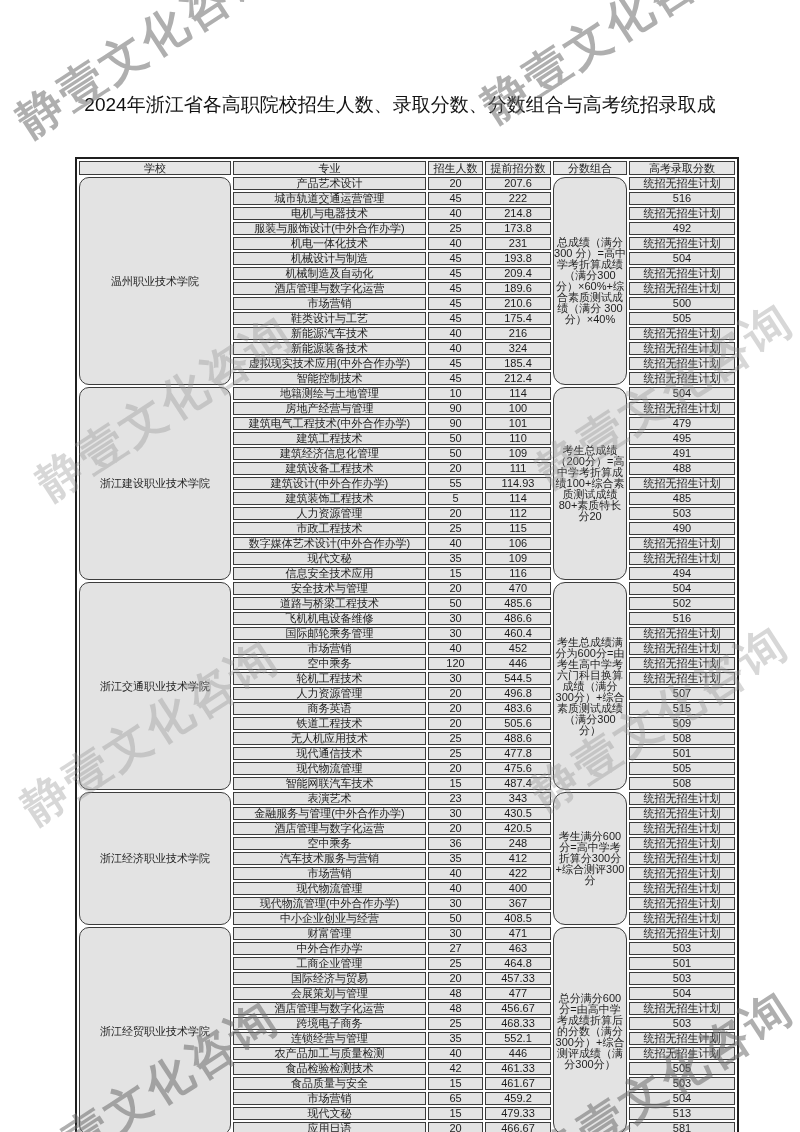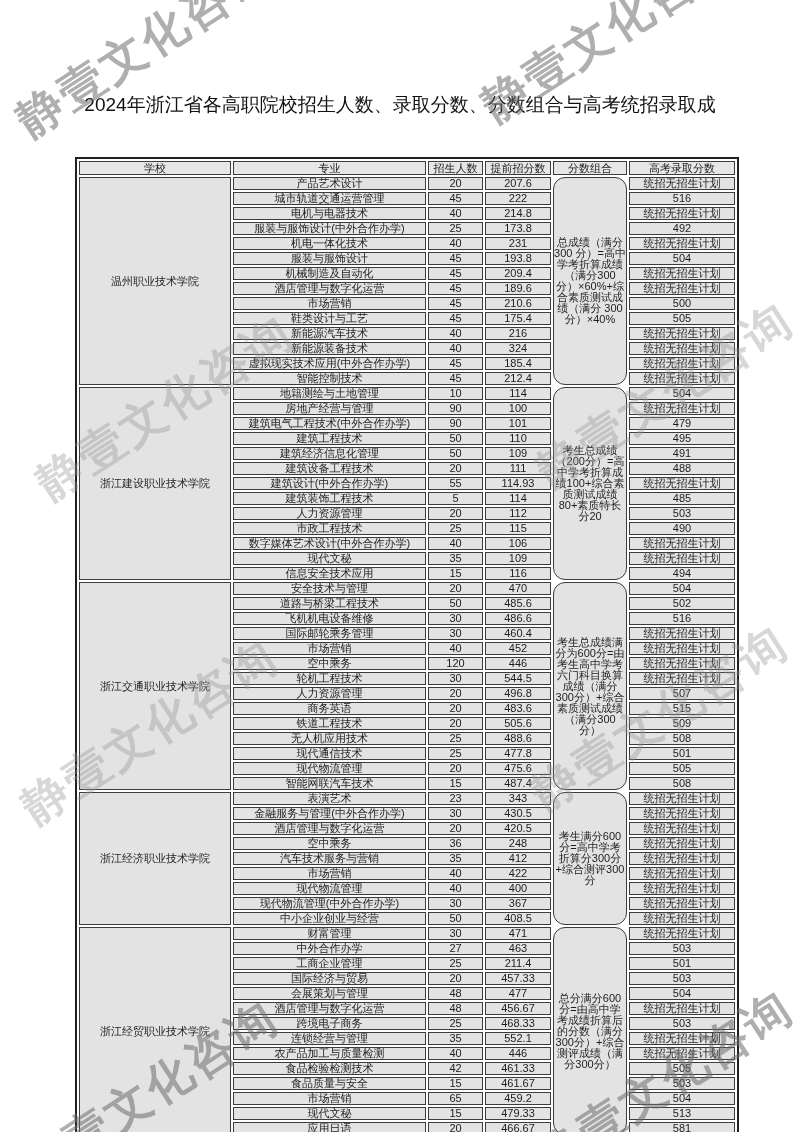--- a/index.html
+++ b/index.html
@@ -66,21 +66,21 @@
     text-align: center;
     vertical-align: middle;
     font-size: 11px;
     line-height: 11px;
     padding: 0;
     overflow: hidden;
     font-weight: normal;
   }
   table.adm th   { background: #e6e6e6; height: 12px; }
   table.adm td   { background: #e3e3e3; }
-  td.cell-school { background: #eaeaea; font-size: 11px; }
+  td.cell-school { background: #eaeaea; font-size: 11px; border-radius: 10px; }
   td.cell-combo  { background: #f8f8f8; line-height: 13px; padding: 0 2px; border-radius: 12px; }
 </style>
 </head>
 <body>
 
 <div class="wm wm-dark" style="left:145px; top:45px;">静壹文化咨询</div>
 <div class="wm wm-dark" style="left:610px; top:30px;">静壹文化咨询</div>
 <div class="wm wm-light" style="left:165px; top:408px;">静壹文化咨询</div>
 <div class="wm wm-light" style="left:665px; top:395px;">静壹文化咨询</div>
 <div class="wm wm-light" style="left:150px; top:732px;">静壹文化咨询</div>
@@ -139,21 +139,21 @@
           <td>173.8</td>
           <td>492</td>
         </tr>
         <tr>
           <td>机电一体化技术</td>
           <td>40</td>
           <td>231</td>
           <td>统招无招生计划</td>
         </tr>
         <tr>
-          <td>服装与服饰设计</td>
+          <td>机械设计与制造</td>
           <td>45</td>
           <td>193.8</td>
           <td>504</td>
         </tr>
         <tr>
           <td>机械制造及自动化</td>
           <td>45</td>
           <td>209.4</td>
           <td>统招无招生计划</td>
         </tr>
@@ -431,21 +431,21 @@
         </tr>
         <tr>
           <td>中外合作办学</td>
           <td>27</td>
           <td>463</td>
           <td>503</td>
         </tr>
         <tr>
           <td>工商企业管理</td>
           <td>25</td>
-          <td>211.4</td>
+          <td>464.8</td>
           <td>501</td>
         </tr>
         <tr>
           <td>国际经济与贸易</td>
           <td>20</td>
           <td>457.33</td>
           <td>503</td>
         </tr>
         <tr>
           <td>会展策划与管理</td>

